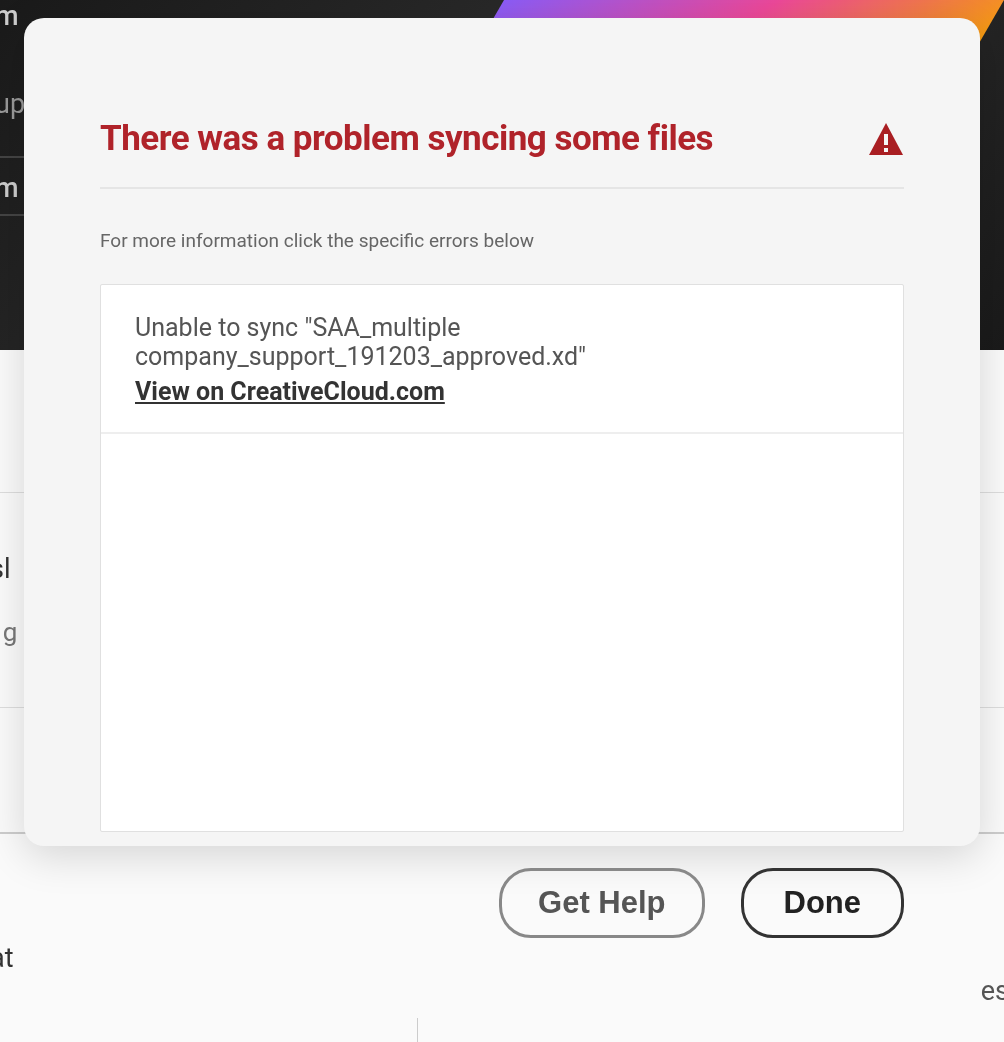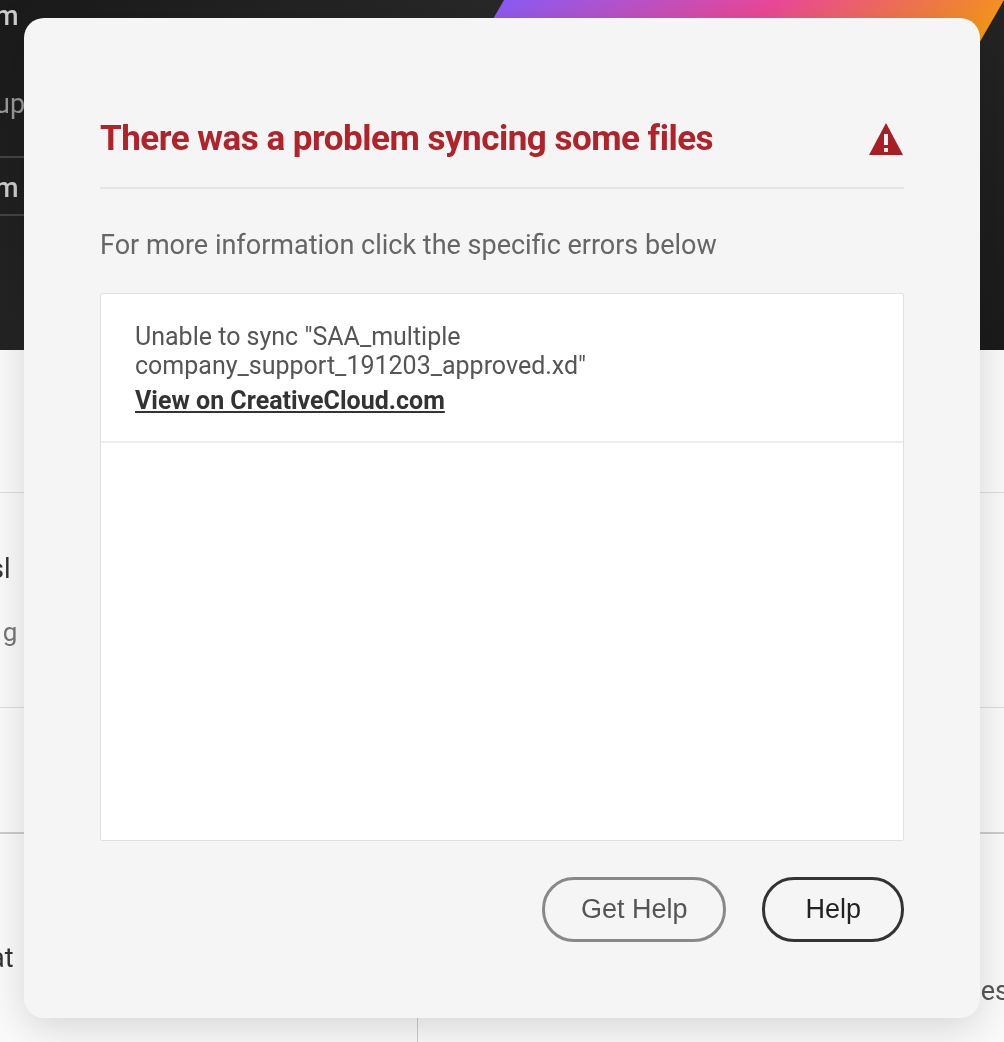--- a/index.html
+++ b/index.html
@@ -116,21 +116,21 @@
       right: -5px;
       color: #555;
       font-size: 27px;
     }
     
     .dialog {
       position: absolute;
       top: 18px;
       left: 24px;
       width: 956px;
-      height: 1000px;
+      height: 828px;
       background: #f5f5f5;
       border-radius: 20px;
       z-index: 10;
       padding: 100px 76px 60px 76px;
       box-shadow: 0 10px 40px rgba(0,0,0,0.15);
     }
     
     .dialog-header {
       display: flex;
       justify-content: space-between;
@@ -154,21 +154,21 @@
     }
     
     .dialog-divider {
       height: 2px;
       background: #e5e5e5;
       margin-bottom: 40px;
     }
     
     .dialog-subtitle {
       color: #666;
-      font-size: 27px;
+      font-size: 19px;
       margin-bottom: 32px;
       font-weight: 400;
     }
     
     .error-list {
       background: #fff;
       border: 1px solid #e0e0e0;
       border-radius: 2px;
       height: 548px;
       overflow: hidden;
@@ -197,22 +197,22 @@
     .dialog-footer {
       display: flex;
       justify-content: flex-end;
       gap: 36px;
       margin-top: 36px;
     }
     
     .btn {
       padding: 14px 36px;
       border-radius: 32px;
-      font-size: 27px;
-      font-weight: 400;
+      font-size: 31px;
+      font-weight: 700;
       cursor: pointer;
       background: transparent;
       border: 3px solid;
     }
     
     .btn-secondary {
       color: #555;
       border-color: #888;
     }
     
@@ -267,15 +267,15 @@
 
   <div class="error-list">
     <div class="error-item">
       <div class="error-message">Unable to sync "SAA_multiple company_support_191203_approved.xd"</div>
       <a class="error-link">View on CreativeCloud.com</a>
     </div>
   </div>
 
   <div class="dialog-footer">
     <button class="btn btn-secondary">Get Help</button>
-    <button class="btn btn-primary">Help</button>
+    <button class="btn btn-primary">Done</button>
   </div>
 </div>
 
 </body></html>

